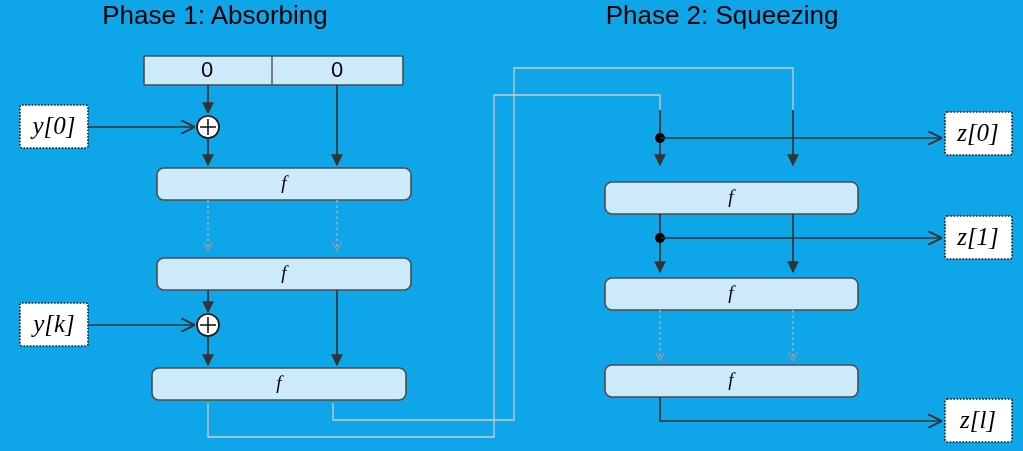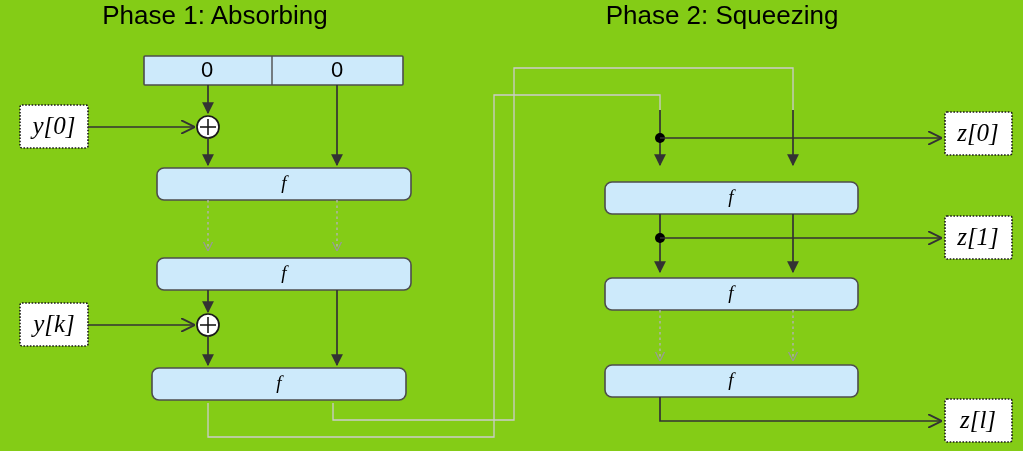--- a/index.html
+++ b/index.html
@@ -10,21 +10,21 @@
   body {
     width: 1023px;
     height: 451px;
     font-family: "Liberation Sans", sans-serif;
     overflow: hidden;
   }
   #diagram-root {
     position: relative;
     width: 1023px;
     height: 451px;
-    background: #84cc16;
+    background: #0ea5e9;
   }
   svg.canvas {
     position: absolute;
     top: 0;
     left: 0;
     width: 1023px;
     height: 451px;
   }
   .phase-title {
     font-family: "Liberation Sans", sans-serif;

